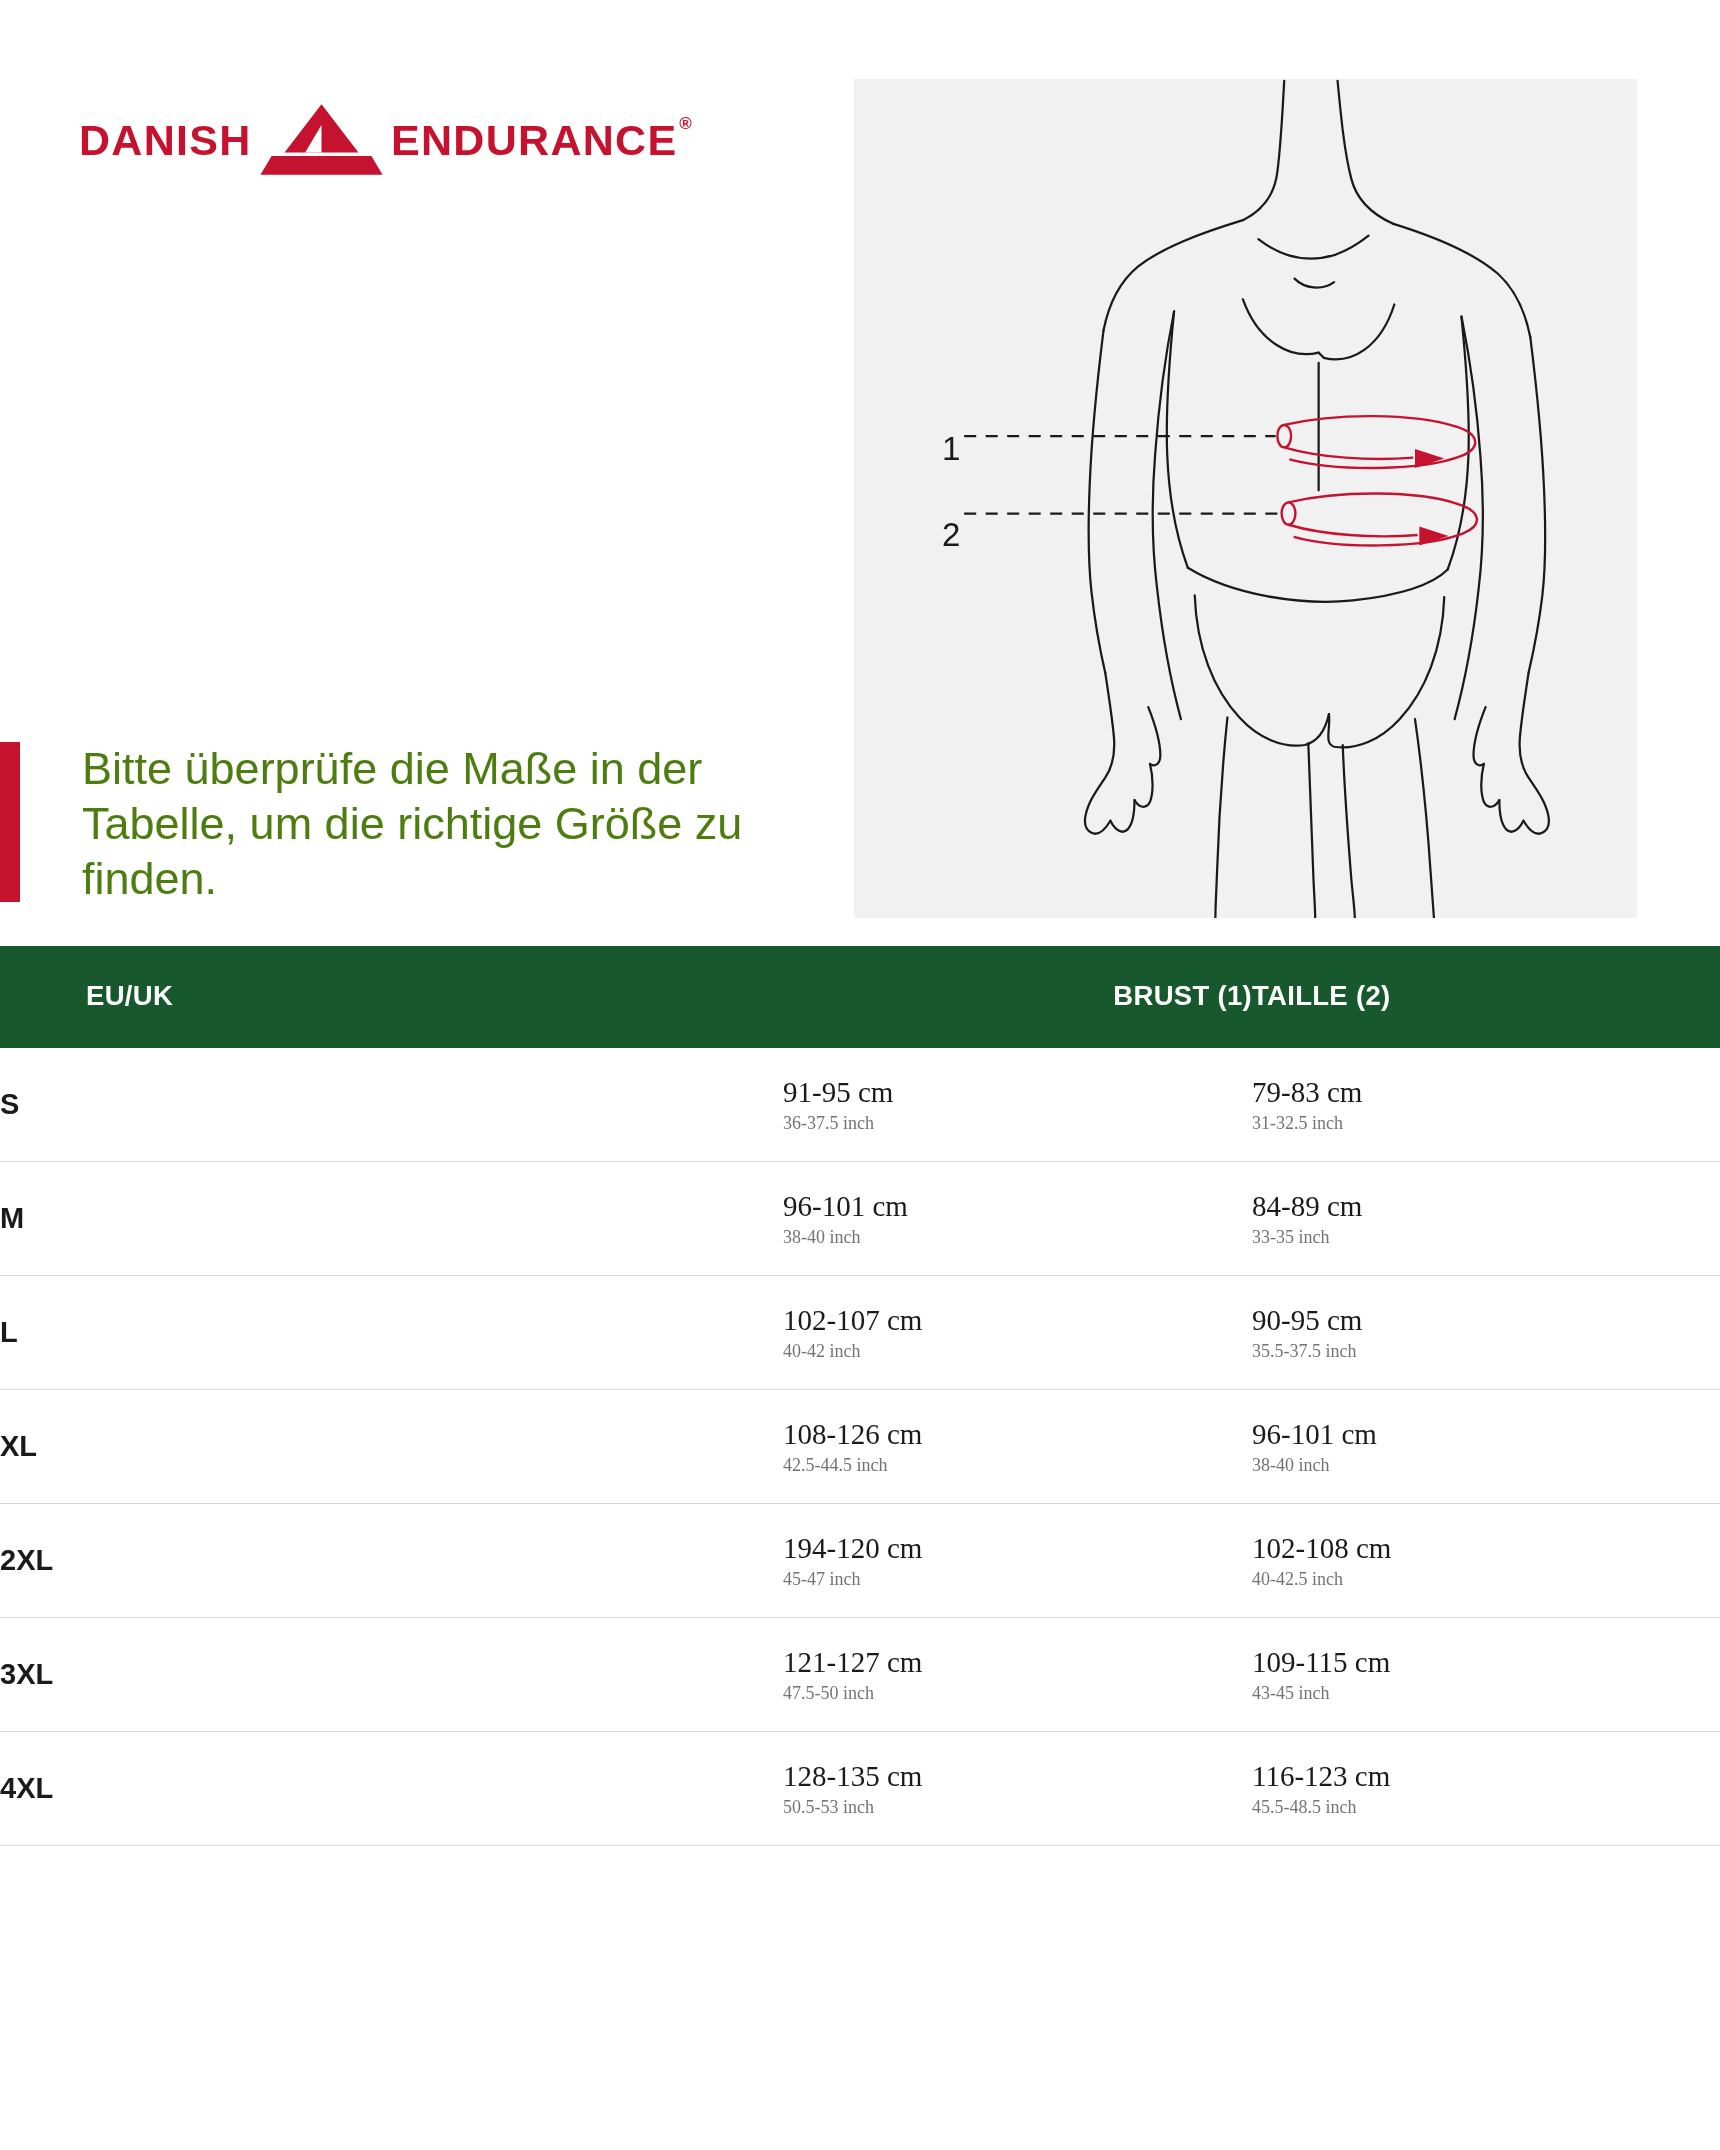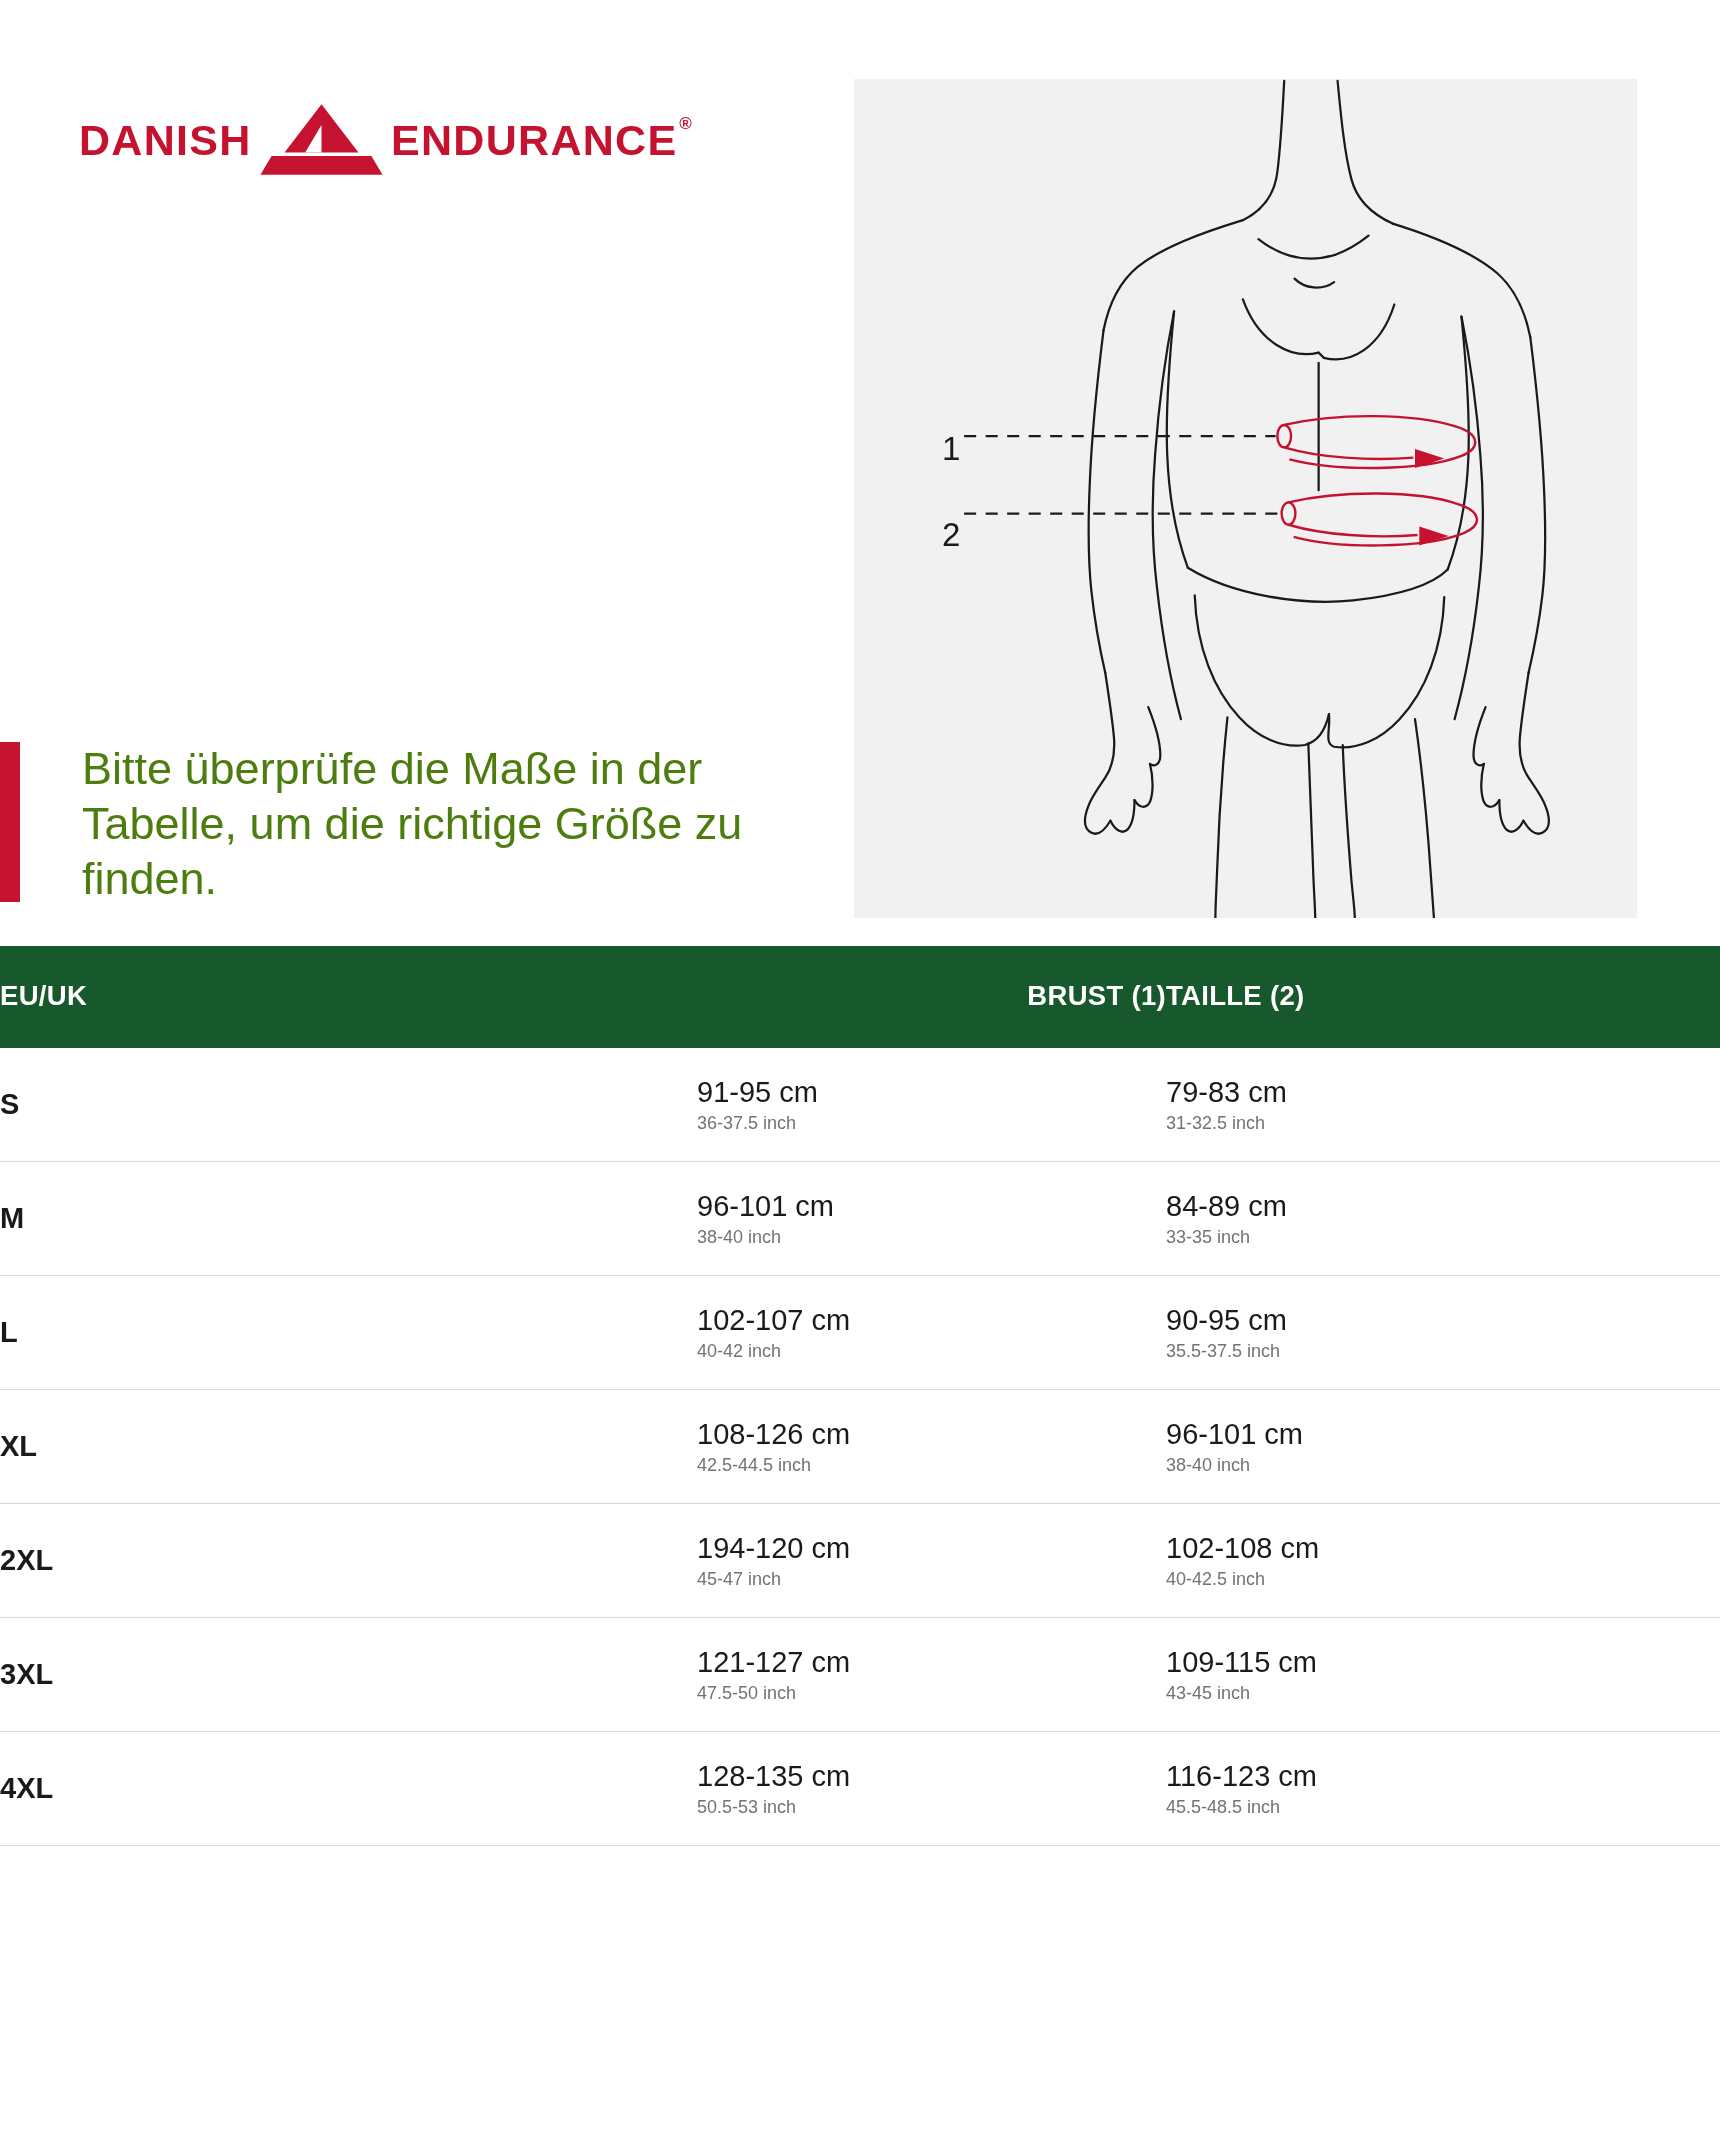--- a/index.html
+++ b/index.html
@@ -112,40 +112,41 @@
   }
   .size-table thead th {
     background: #17582c;
     color: #ffffff;
     text-align: left;
     font-size: 27.5px;
     font-weight: bold;
     padding: 34px 0 36px 0;
     letter-spacing: 0.3px;
   }
-  .size-table th.col-size { width: 697px; }
+  .size-table th.col-size { width: 697px; padding-left: 86px; }
   .size-table th.col-chest { width: 469px; text-align: right; }
   .size-table th.col-waist { width: 555px; }
 
   .size-table tbody td {
     border-bottom: 1.7px solid #d8d8d8;
     vertical-align: middle;
     padding: 0;
     height: 113px;
   }
   .size-table tbody tr:first-child td { border-top: none; }
 
   .cell-size {
     font-size: 29px;
     font-weight: bold;
     padding-left: 86px;
     color: #1a1a1a;
   }
   .meas {
     padding-left: 0px;
+    font-family: Liberation Serif, serif;
   }
   .meas .cm {
     font-size: 29px;
     color: #1a1a1a;
     line-height: 1.28;
     display: block;
   }
   .meas .inch {
     font-size: 18px;
     color: #737373;

